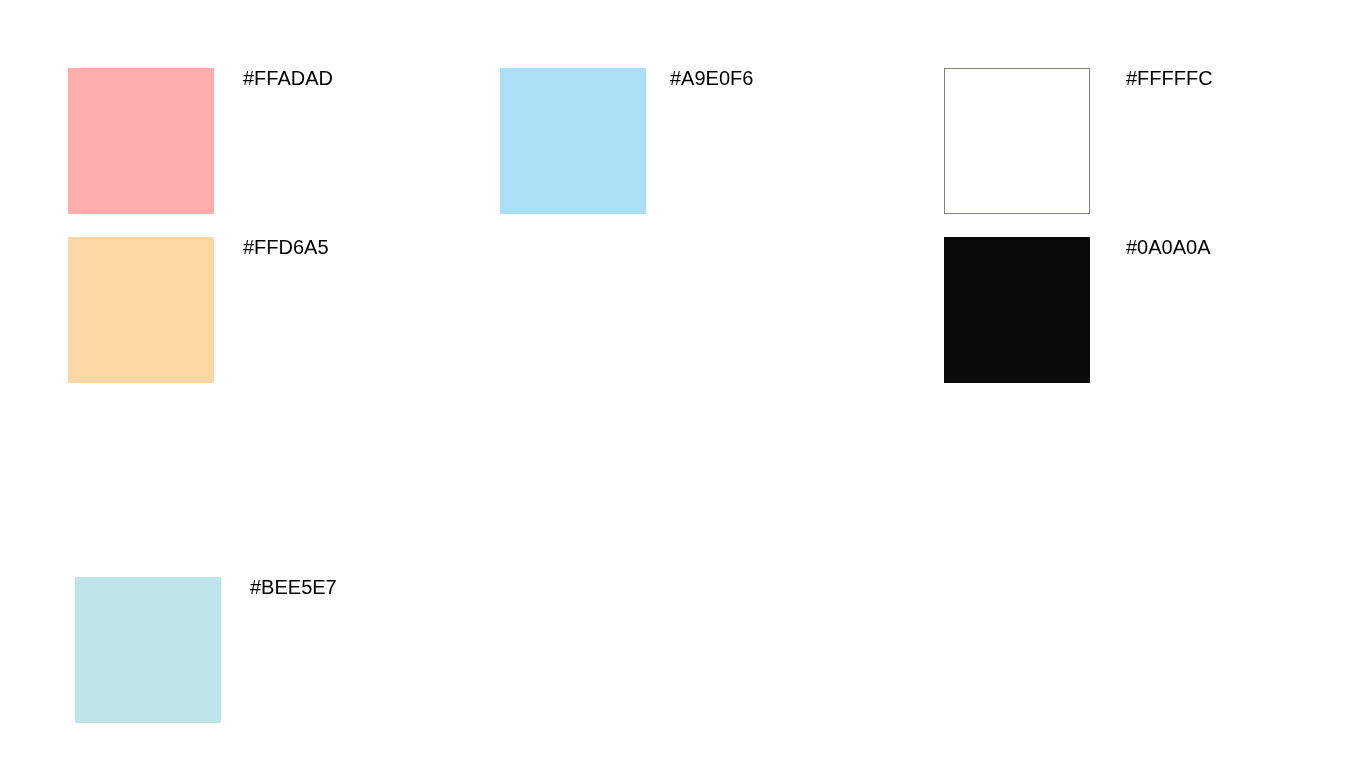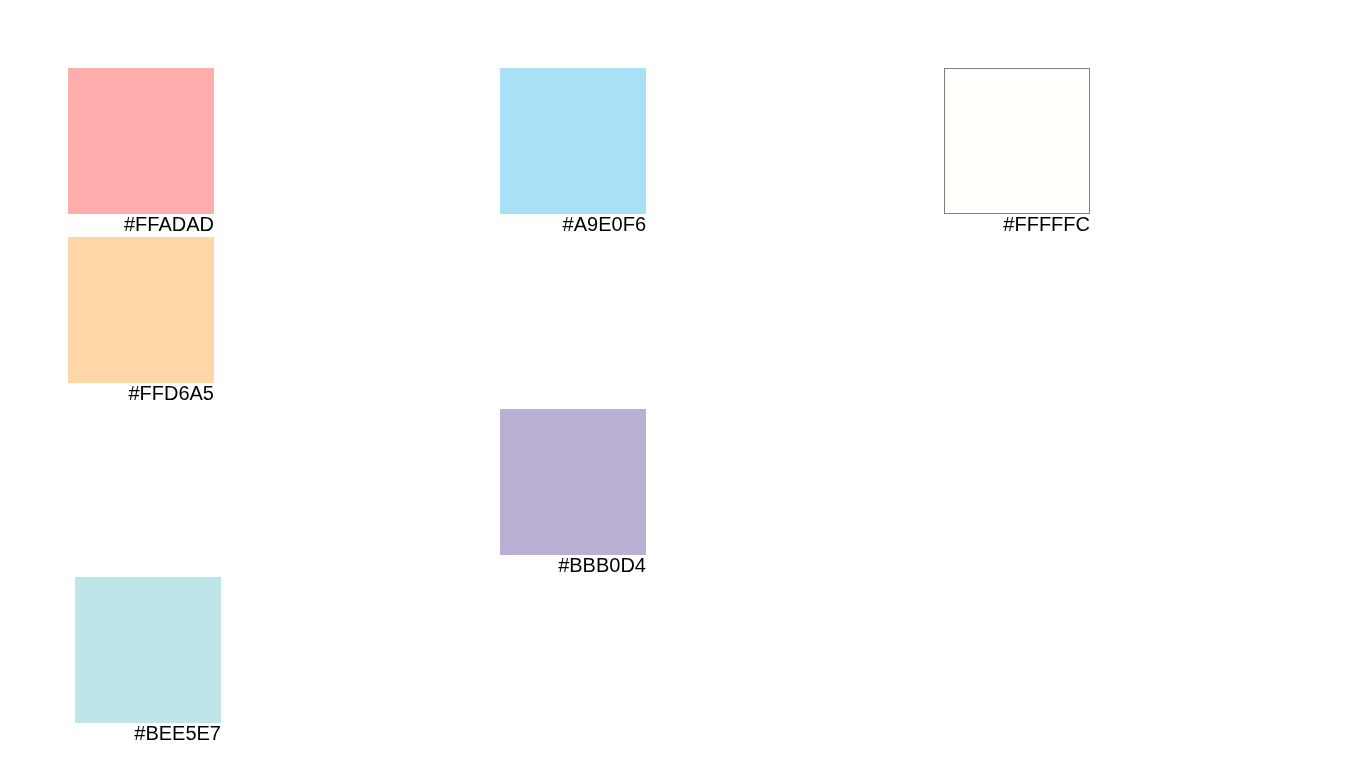--- a/index.html
+++ b/index.html
@@ -17,22 +17,22 @@
   #palette-canvas {
     position: relative;
     width: 1366px;
     height: 768px;
     background: #FFFFFF;
   }
 
   .swatch-entry {
     position: absolute;
     display: flex;
-    flex-direction: column;
-    align-items: flex-end;
+    flex-direction: row;
+    align-items: flex-start;
   }
 
   .swatch-chip {
     width: 146px;
     height: 146px;
     flex: 0 0 146px;
     display: block;
   }
 
   .swatch-chip.bordered {
@@ -83,25 +83,25 @@
     <span class="swatch-chip" style="background-color: rgb(190, 229, 231);"></span>
     <span class="swatch-label">#BEE5E7</span>
   </div>
 
   <div class="swatch-entry col-2 row-1">
     <span class="swatch-chip" style="background-color: rgb(169, 224, 246);"></span>
     <span class="swatch-label">#A9E0F6</span>
   </div>
 
 
-  <div class="swatch-entry col-2 row-3">
-    <span class="swatch-chip" style="background-color: rgb(187, 176, 212);"></span>
-    <span class="swatch-label">#BBB0D4</span>
-  </div>
 
 
   <div class="swatch-entry col-3 row-1">
     <span class="swatch-chip bordered" style="background-color: rgb(255, 255, 252); border-color: rgb(128, 128, 128);"></span>
     <span class="swatch-label">#FFFFFC</span>
   </div>
 
+  <div class="swatch-entry col-3 row-2">
+    <span class="swatch-chip" style="background-color: rgb(10, 10, 10);"></span>
+    <span class="swatch-label">#0A0A0A</span>
+  </div>
 
 </div>
 
 </body></html>

